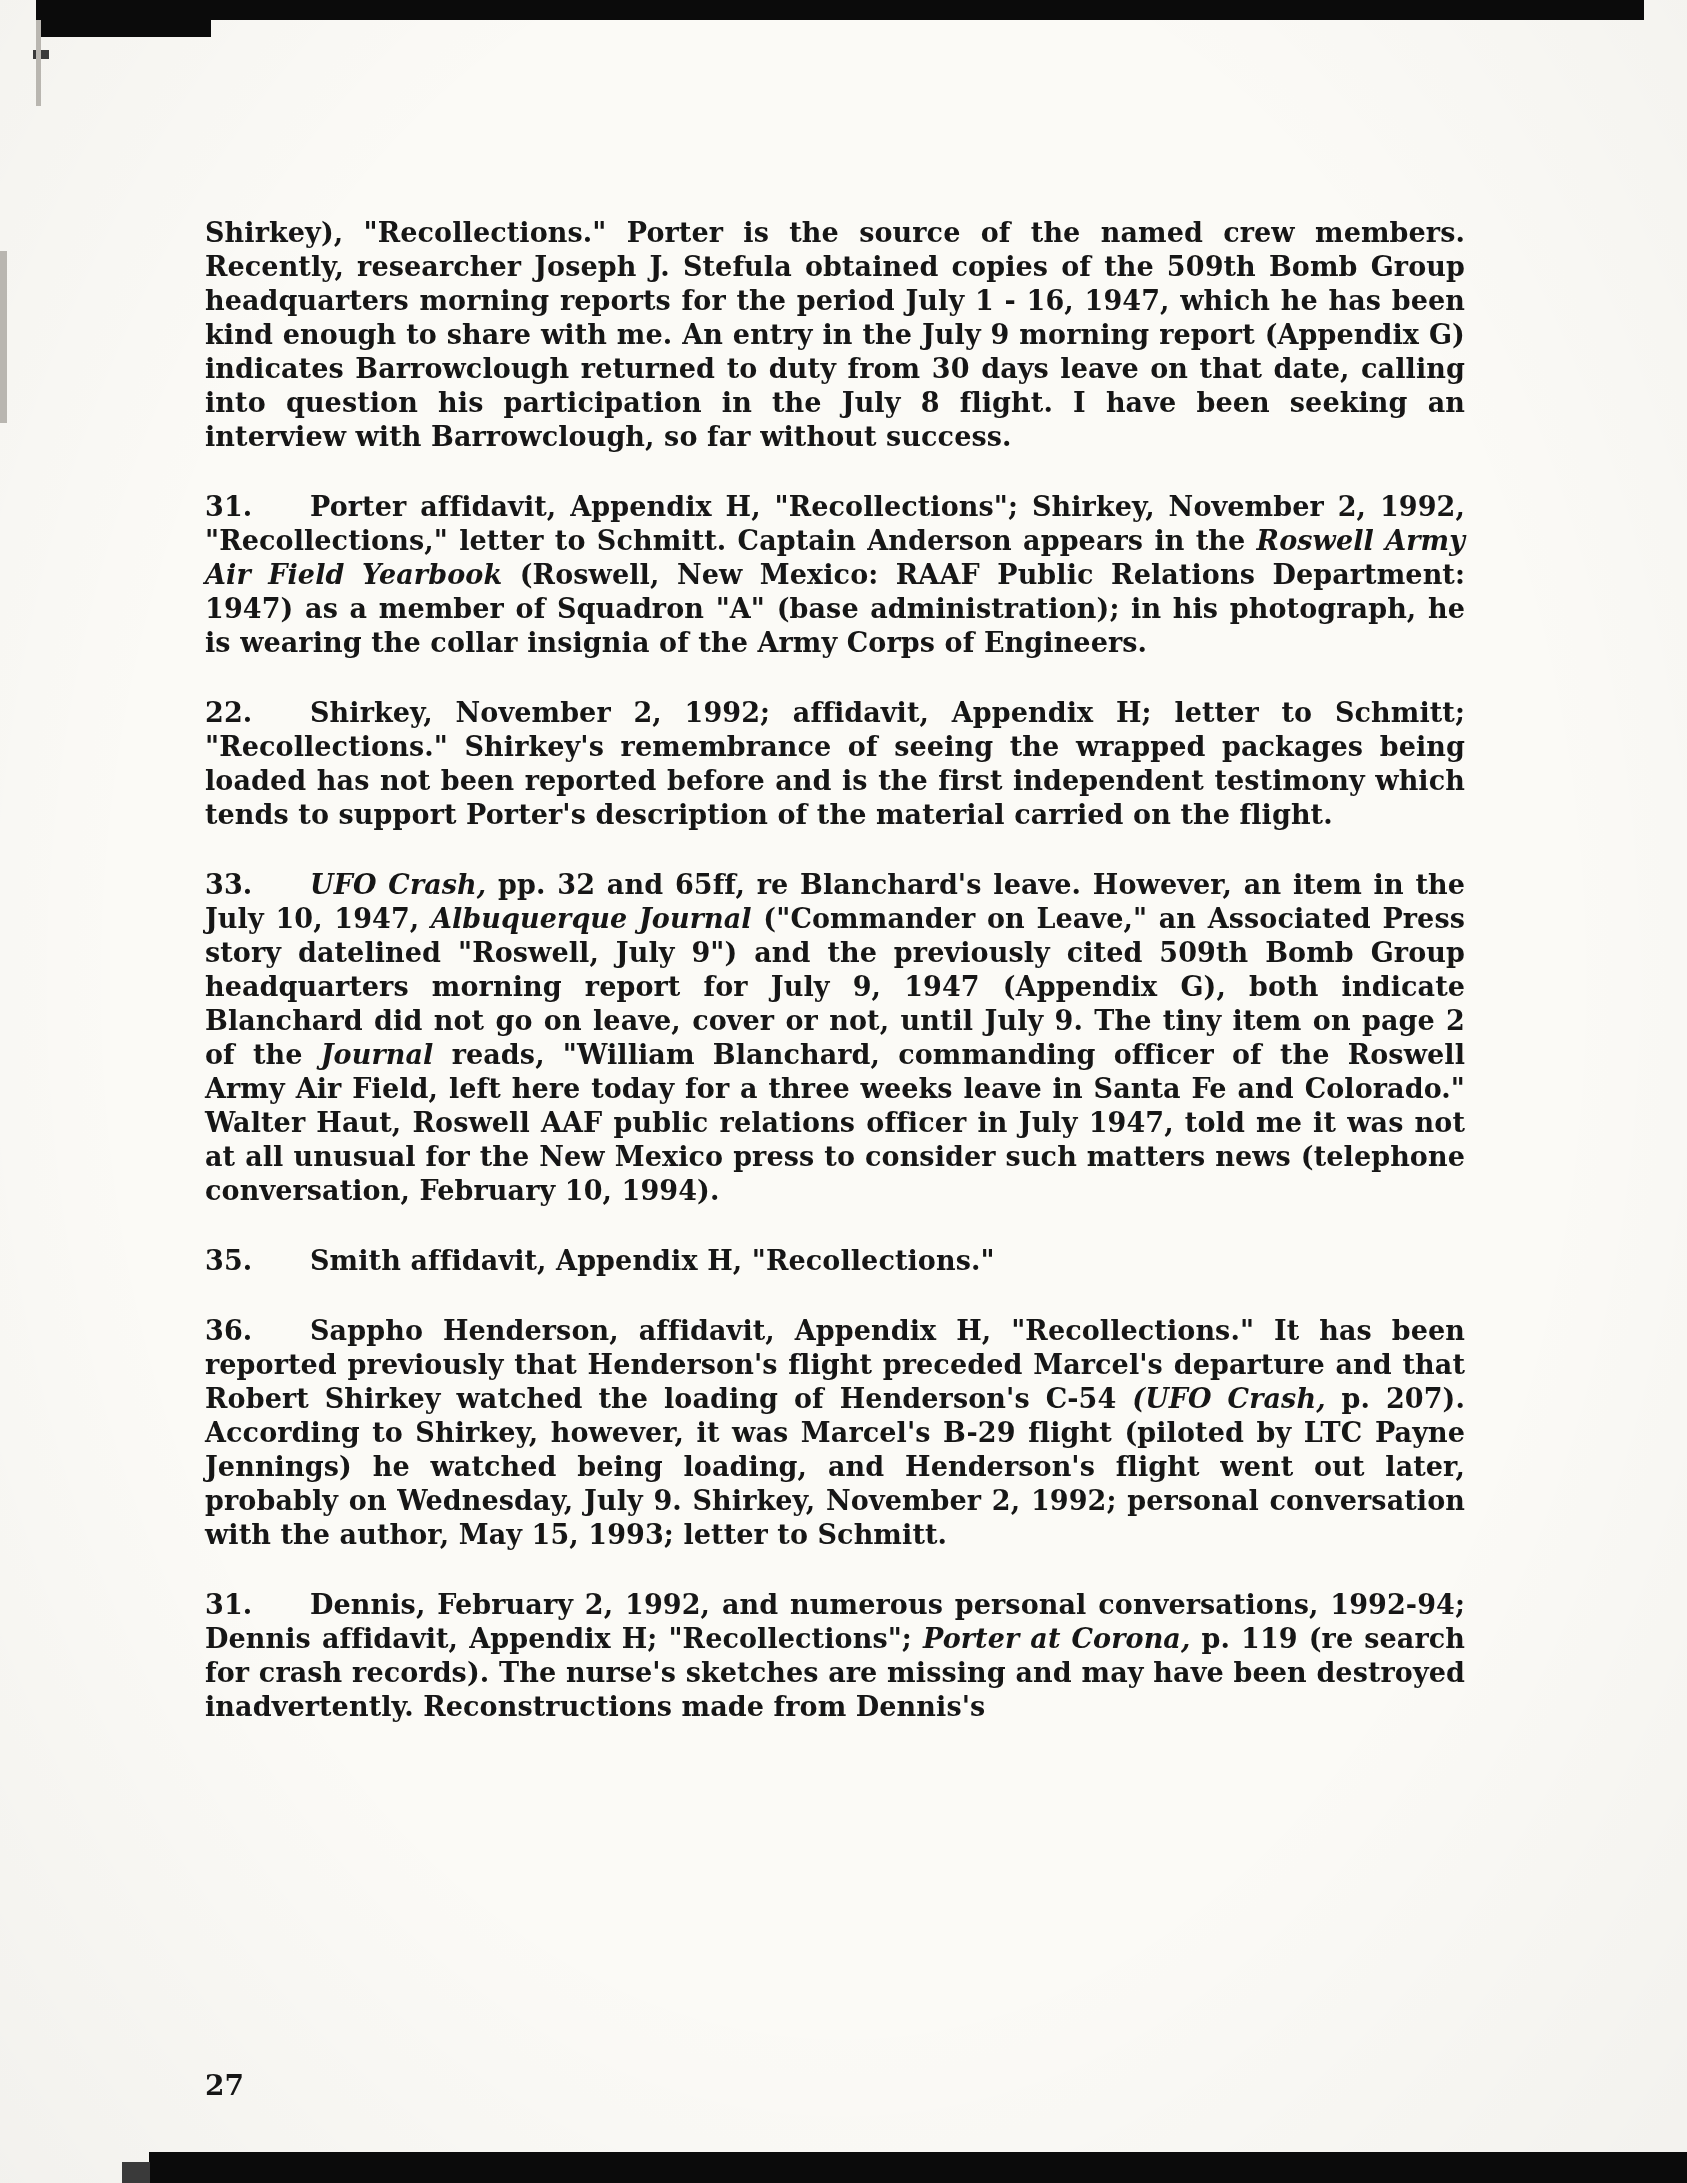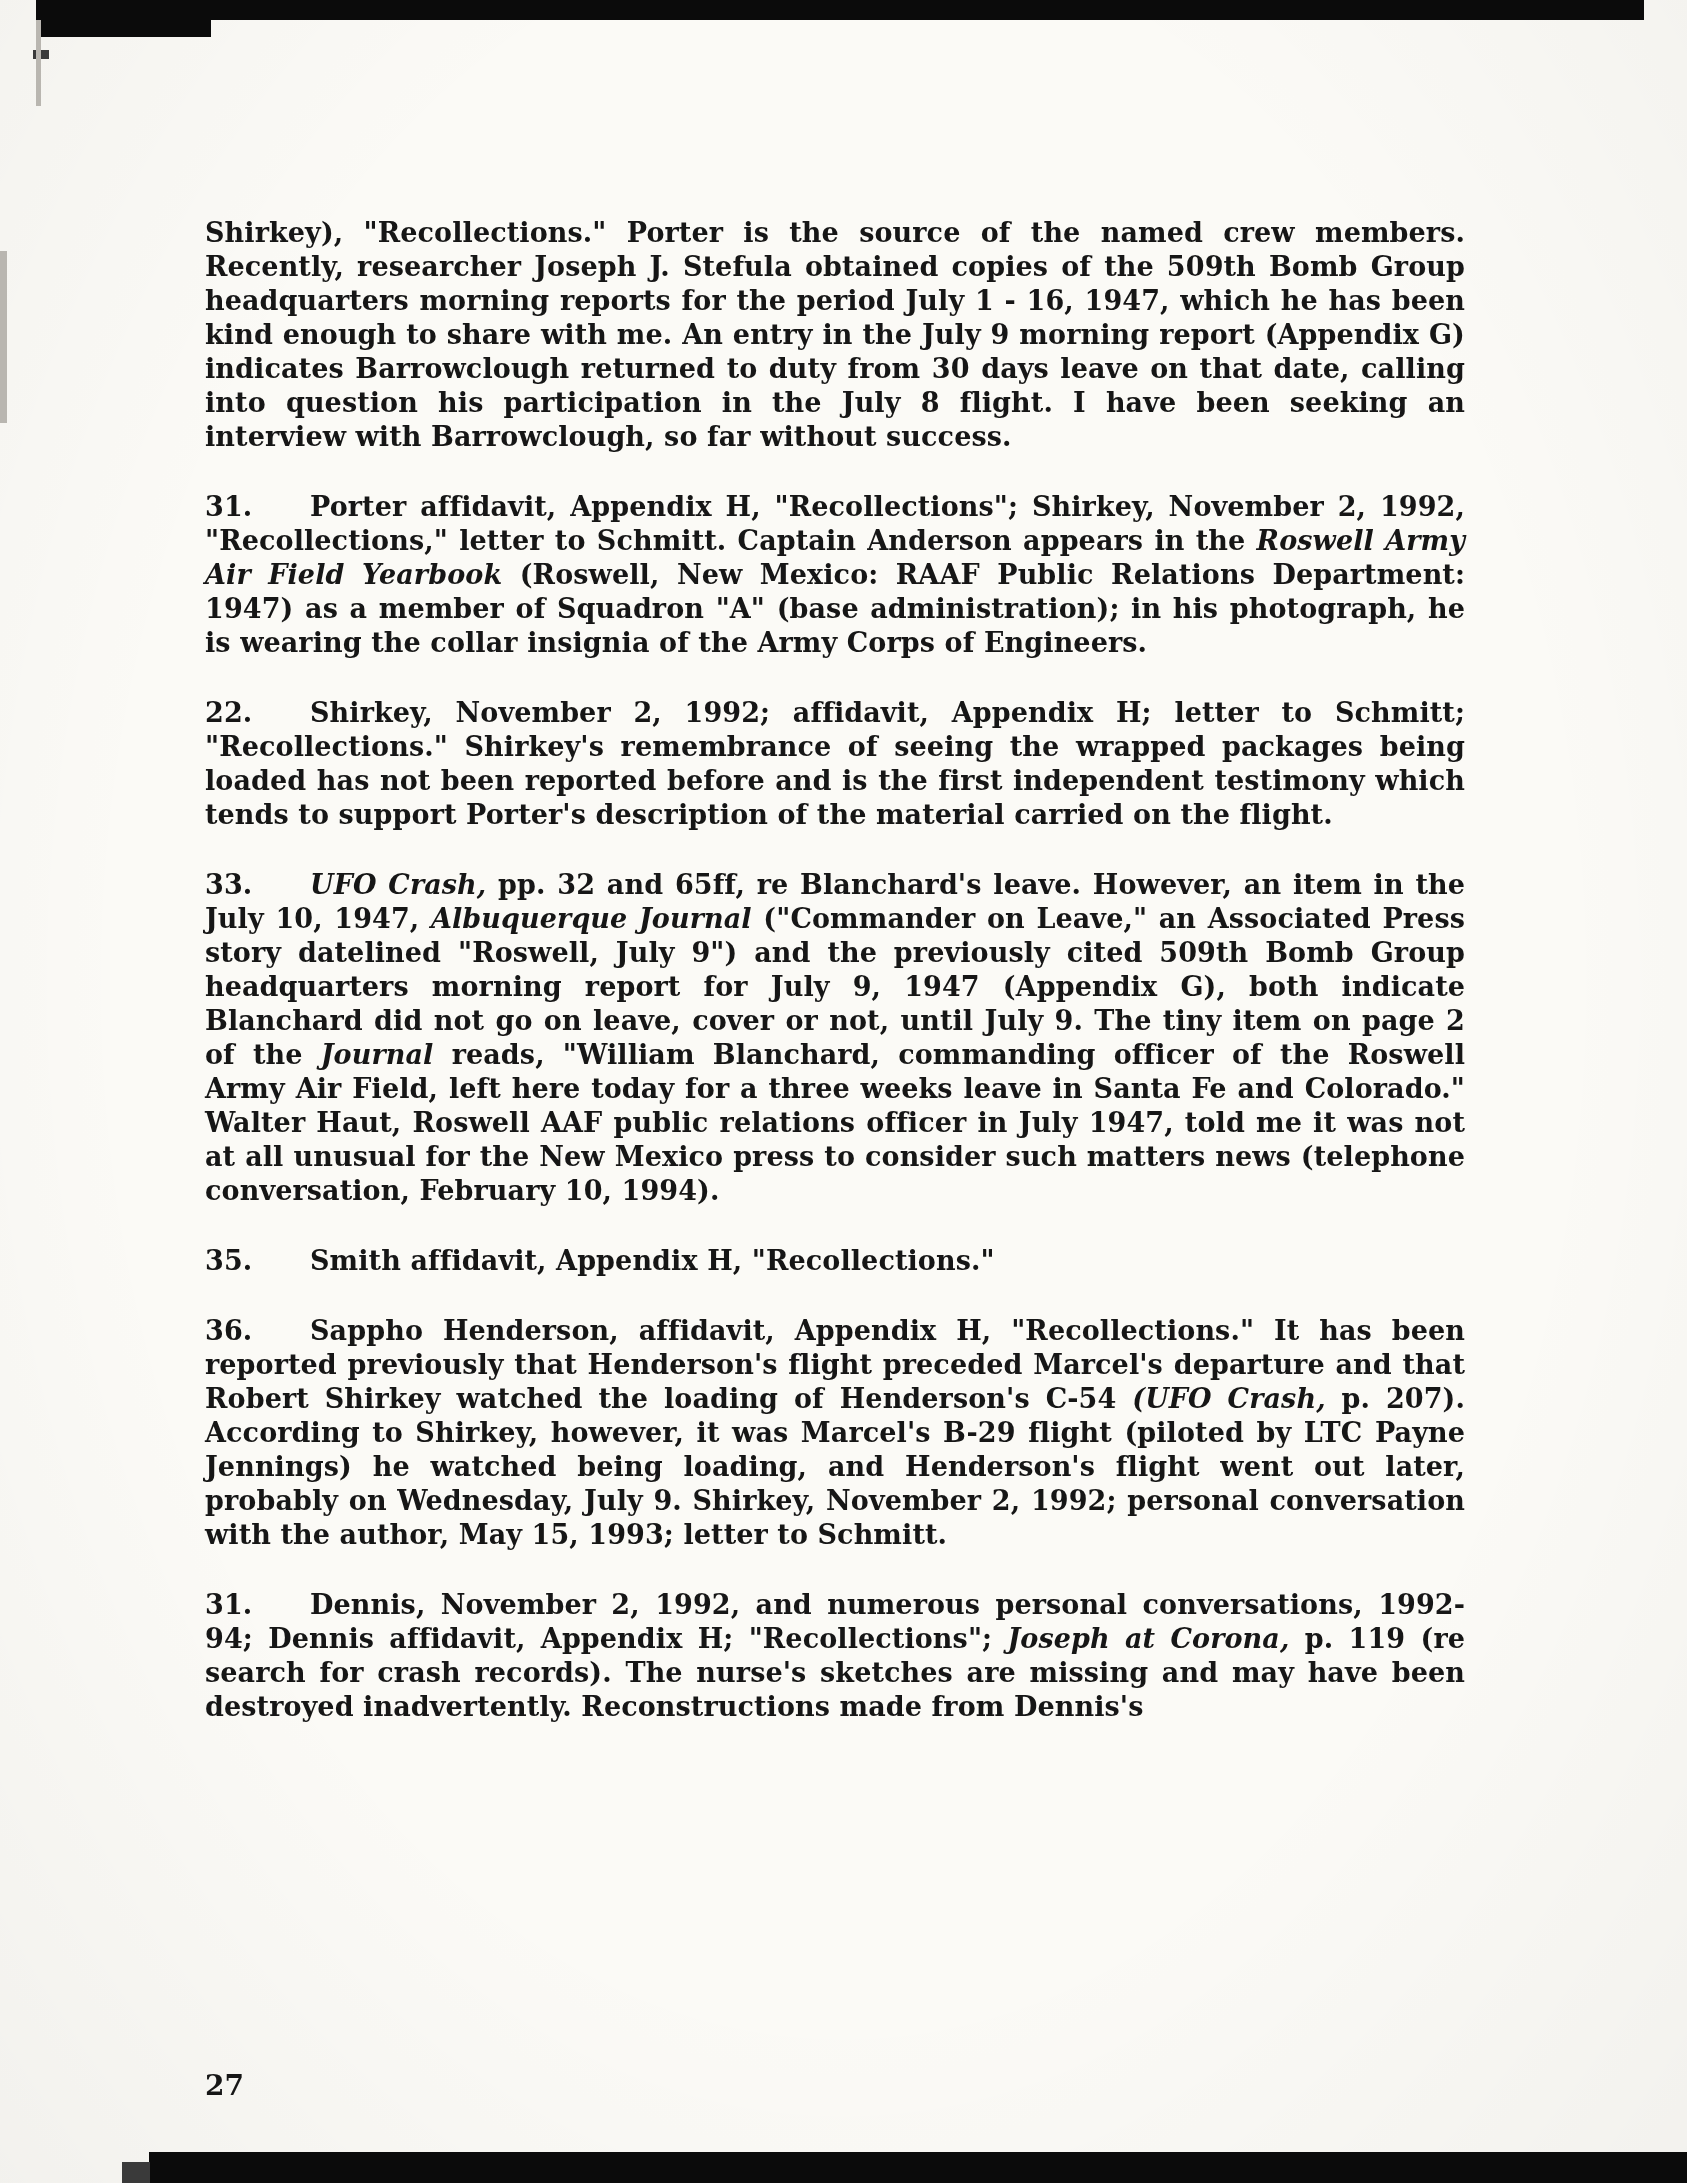--- a/index.html
+++ b/index.html
@@ -67,19 +67,19 @@
   <div class="artifact" style="left:149px; top:2152px; width:1538px; height:32px;"></div>
   <div class="artifact soft" style="left:122px; top:2162px; width:28px; height:21px;"></div>
 
   <div class="content">
       <div class="note"><span>Shirkey), "Recollections."  Porter is the source of the named crew members.  Recently, researcher Joseph J. Stefula obtained copies of the 509th Bomb Group headquarters morning reports for the period July 1 - 16, 1947, which he has been kind enough to share with me.  An entry in the July 9 morning report (Appendix G) indicates Barrowclough returned to duty from 30 days leave on that date, calling into question his participation in the July 8 flight.  I have been seeking an interview with Barrowclough, so far without success.</span></div>
       <div class="note"><span class="note-number">31.</span><span>Porter affidavit, Appendix H, "Recollections"; Shirkey, November 2, 1992, "Recollections," letter to Schmitt.  Captain Anderson appears in the </span><em>Roswell Army Air Field Yearbook</em><span> (Roswell, New Mexico:  RAAF Public Relations Department:  1947) as a member of Squadron "A" (base administration); in his photograph, he is wearing the collar insignia of the Army Corps of Engineers.</span></div>
       <div class="note"><span class="note-number">22.</span><span>Shirkey, November 2, 1992; affidavit, Appendix H; letter to Schmitt; "Recollections."  Shirkey's remembrance of seeing the wrapped packages being loaded has not been reported before and is the first independent testimony which tends to support Porter's description of the material carried on the flight.</span></div>
       <div class="note"><span class="note-number">33.</span><em>UFO Crash,</em><span> pp. 32 and 65ff, re Blanchard's leave.  However, an item in the July 10, 1947, </span><em>Albuquerque Journal</em><span> ("Commander on Leave," an Associated Press story datelined "Roswell, July 9") and the previously cited 509th Bomb Group headquarters morning report for July 9, 1947 (Appendix G), both indicate Blanchard did not go on leave, cover or not, until July 9.  The tiny item on page 2 of the </span><em>Journal</em><span> reads, "William Blanchard, commanding officer of the Roswell Army Air Field, left here today for a three weeks leave in Santa Fe and Colorado."  Walter Haut, Roswell AAF public relations officer in July 1947, told me it was not at all unusual for the New Mexico press to consider such matters news (telephone conversation, February 10, 1994).</span></div>
       <div class="note"><span class="note-number">35.</span><span>Smith affidavit, Appendix H, "Recollections."</span></div>
       <div class="note"><span class="note-number">36.</span><span>Sappho Henderson, affidavit, Appendix H, "Recollections."  It has been reported previously that Henderson's flight preceded Marcel's departure and that Robert Shirkey watched the loading of Henderson's C-54 </span><em>(UFO Crash,</em><span> p. 207).  According to Shirkey, however, it was Marcel's B-29 flight (piloted by LTC Payne Jennings) he watched being loading, and Henderson's flight went out later, probably on Wednesday, July 9.  Shirkey, November 2, 1992; personal conversation with the author, May 15, 1993; letter to Schmitt.</span></div>
-      <div class="note"><span class="note-number">31.</span><span>Dennis, November 2, 1992, and numerous personal conversations, 1992-94; Dennis affidavit, Appendix H; "Recollections"; </span><em>Joseph at Corona,</em><span> p. 119 (re search for crash records).  The nurse's sketches are missing and may have been destroyed inadvertently.  Reconstructions made from Dennis's</span></div>
+      <div class="note"><span class="note-number">31.</span><span>Dennis, February 2, 1992, and numerous personal conversations, 1992-94; Dennis affidavit, Appendix H; "Recollections"; </span><em>Porter at Corona,</em><span> p. 119 (re search for crash records).  The nurse's sketches are missing and may have been destroyed inadvertently.  Reconstructions made from Dennis's</span></div>
     </div>
 
   <div class="page-number">27</div>
 
 </div>
 
 
 </body></html>

